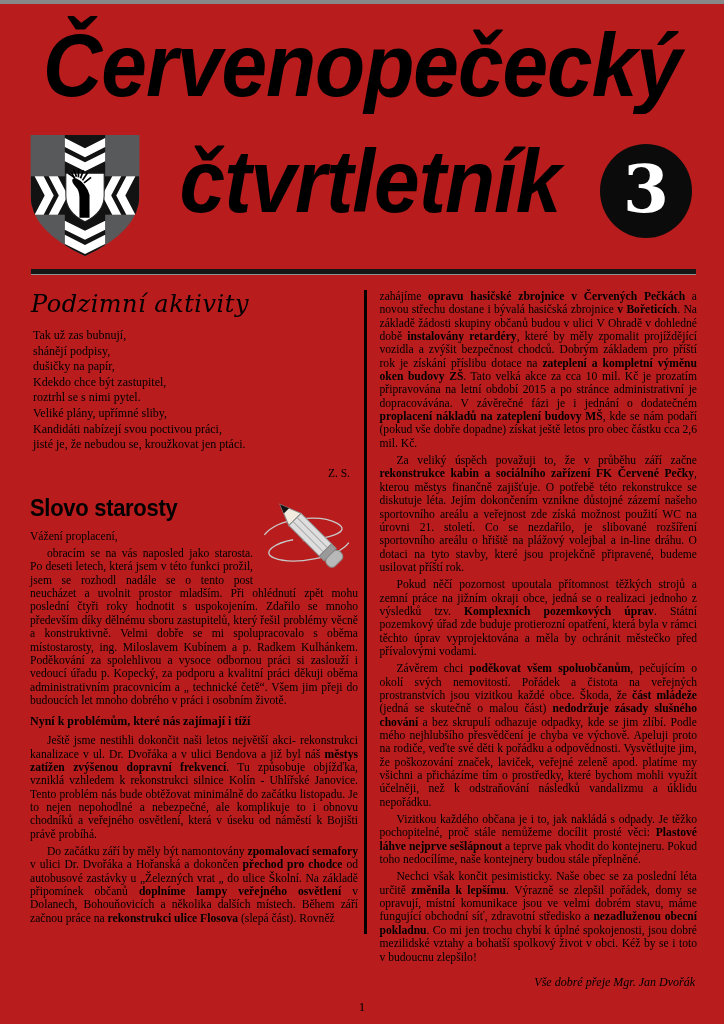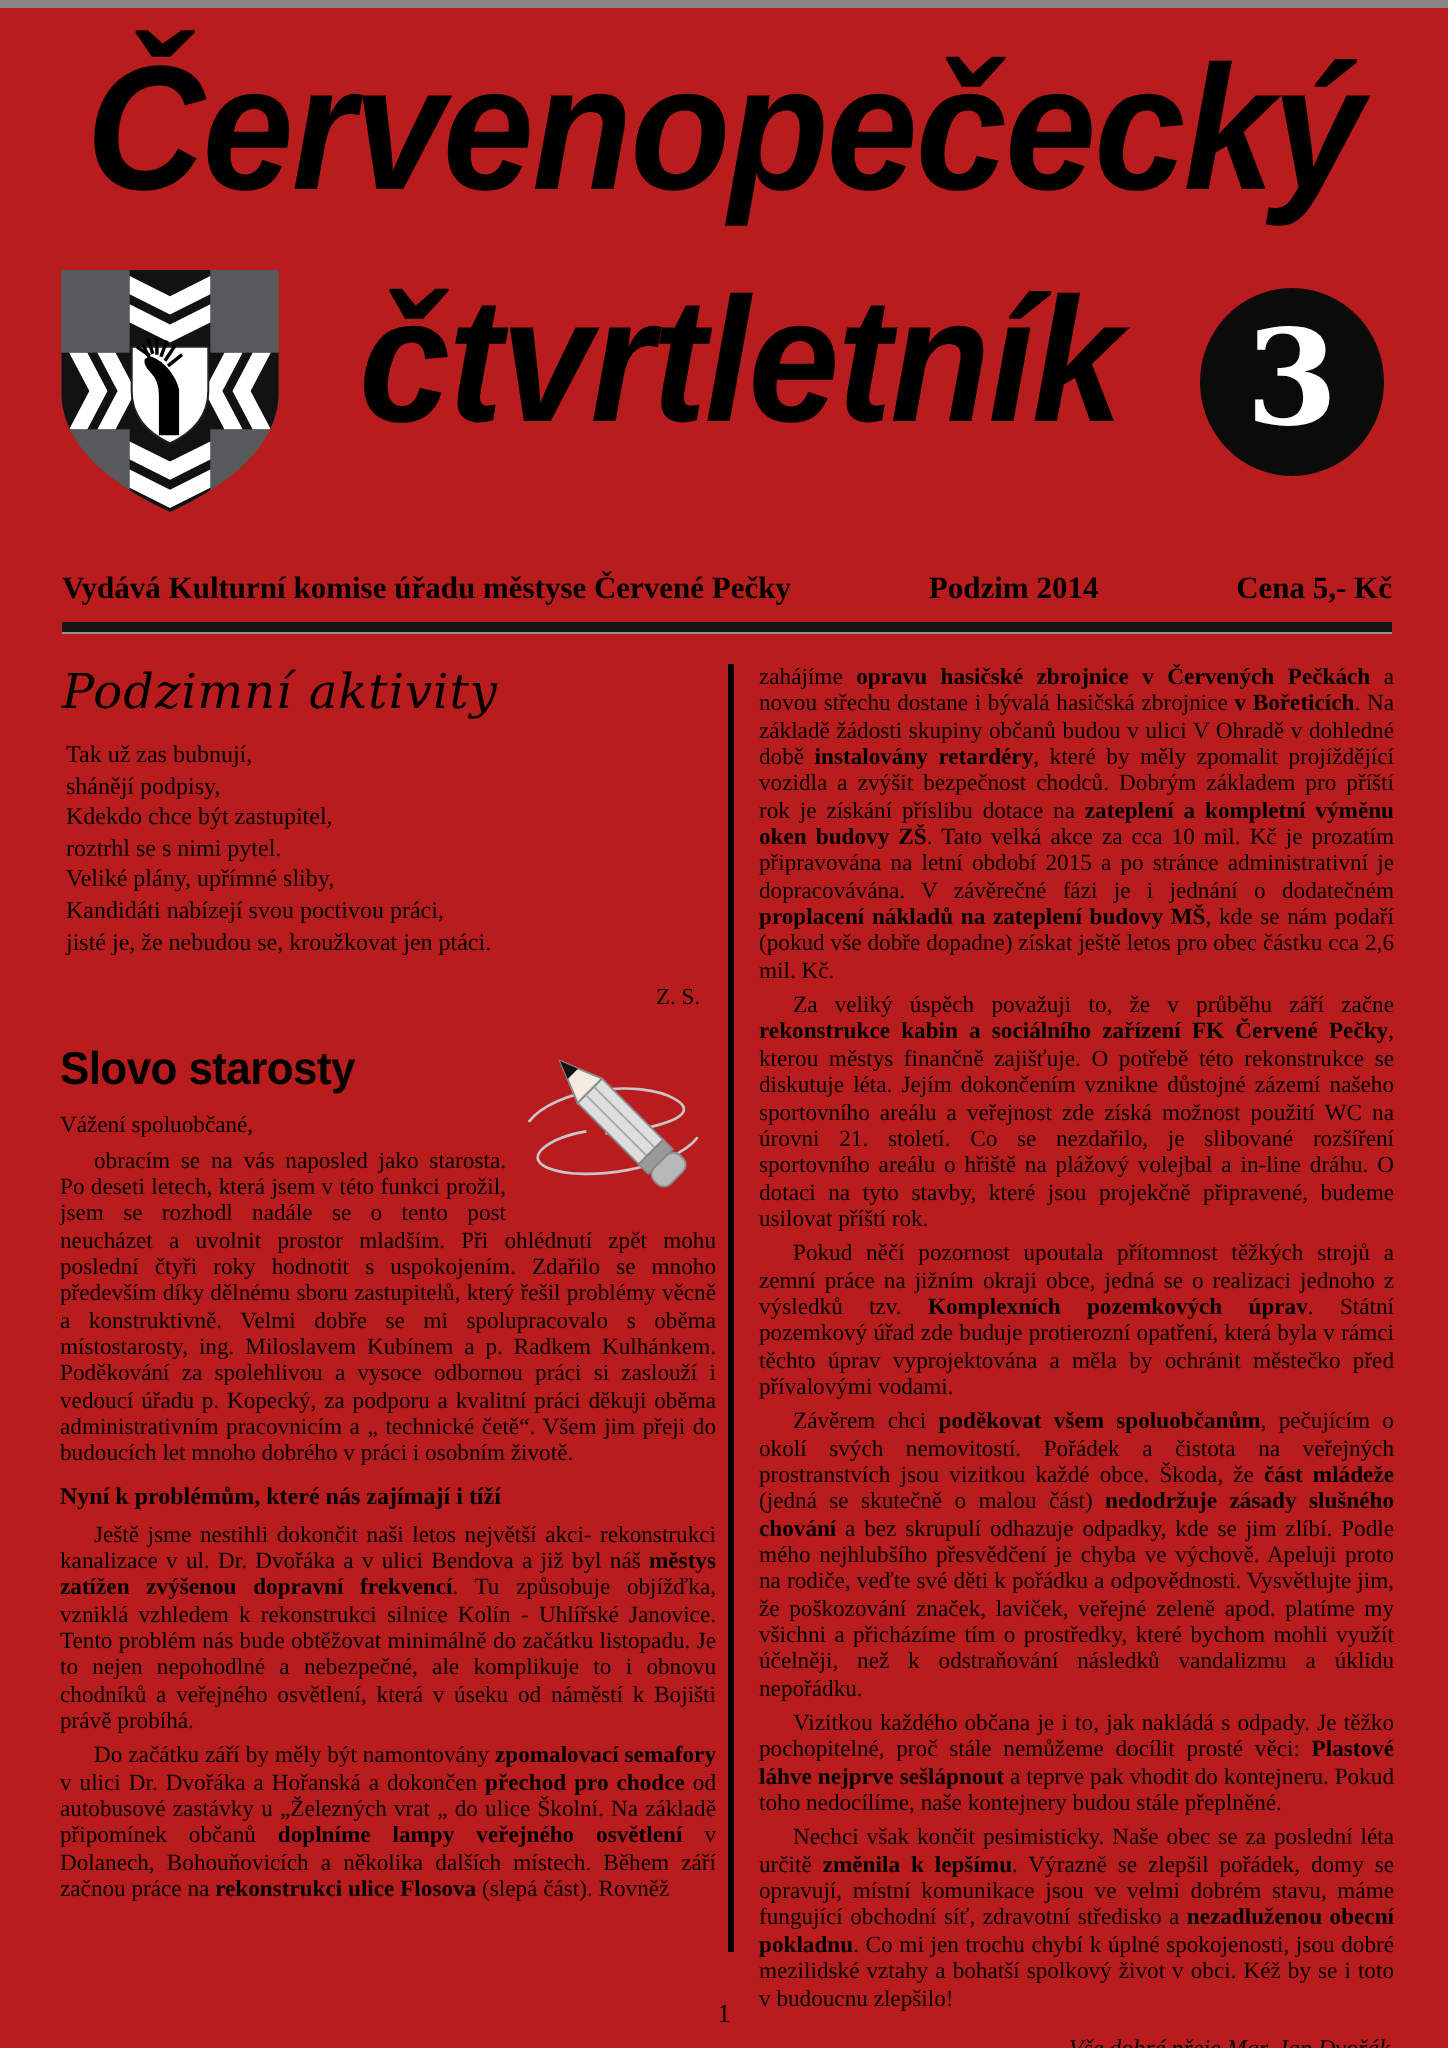--- a/index.html
+++ b/index.html
@@ -128,35 +128,31 @@
       </g>
     </svg>
 
     <div class="title-line2">čtvrtletník</div>
 
     <div class="issue-badge">
       <span>3</span>
     </div>
   </div>
 
-  <div class="subtitle-row">
-    <span>Vydává Kulturní komise úřadu městyse Červené Pečky</span>
-    <span>Podzim 2014</span>
-    <span>Cena 5,- Kč</span>
-  </div>
   <div class="rule"></div>
 
   <div class="content">
 
     <div class="col-left">
       <section>
         <h2 class="poem-title">Podzimní aktivity</h2>
         <div>
             <div class="poem-line">Tak už zas bubnují,</div>
             <div class="poem-line">shánějí podpisy,</div>
+            <div class="poem-line">dušičky na papír,</div>
             <div class="poem-line">Kdekdo chce být zastupitel,</div>
             <div class="poem-line">roztrhl se s nimi pytel.</div>
             <div class="poem-line">Veliké plány, upřímné sliby,</div>
             <div class="poem-line">Kandidáti nabízejí svou poctivou práci,</div>
             <div class="poem-line">jisté je, že nebudou se, kroužkovat jen ptáci.</div>
           </div>
         <div class="poem-sign">Z. S.</div>
       </section>
 
       <section class="mayor">
@@ -170,21 +166,21 @@
             <polygon points="8,50 17.5,46.2 17.5,53.8" fill="#111"></polygon>
             <rect x="30" y="41" width="45" height="18" fill="#dedede" stroke="#8a8a8a" stroke-width="1"></rect>
             <line x1="30" y1="47" x2="75" y2="47" stroke="#a8a8a8" stroke-width="1"></line>
             <line x1="30" y1="53" x2="75" y2="53" stroke="#a8a8a8" stroke-width="1"></line>
             <rect x="75" y="41" width="7" height="18" fill="#9a9a9a" stroke="#8a8a8a" stroke-width="1"></rect>
             <rect x="82" y="40.5" width="12" height="19" rx="5" fill="#b8b8b8" stroke="#8a8a8a" stroke-width="1"></rect>
           </g>
         </svg>
         <h1 class="mayor-heading">Slovo starosty</h1>
         <div>
-            <p class="body-p no-indent"><span>Vážení spoluobčané,</span></p>
+            <p class="body-p no-indent"><span>Vážení proplacení,</span></p>
             <p class="body-p"><span>obracím se na vás naposled jako starosta. Po deseti letech, která jsem v této funkci prožil, jsem se rozhodl nadále se o tento post neucházet a uvolnit prostor mladším. Při ohlédnutí zpět mohu poslední čtyři roky hodnotit s uspokojením. Zdařilo se mnoho především díky dělnému sboru zastupitelů, který řešil problémy věcně a konstruktivně. Velmi dobře se mi spolupracovalo s oběma místostarosty, ing. Miloslavem Kubínem a p. Radkem Kulhánkem. Poděkování za spolehlivou a vysoce odbornou práci si zaslouží i vedoucí úřadu p. Kopecký, za podporu a kvalitní práci děkuji oběma administrativním pracovnicím a „ technické četě“. Všem jim přeji do budoucích let mnoho dobrého v práci i osobním životě.</span></p>
           </div>
         <h3 class="sub-heading">Nyní k problémům, které nás zajímají i tíží</h3>
         <div>
             <p class="body-p"><span>Ještě jsme nestihli dokončit naši letos největší akci- rekonstrukci kanalizace v ul. Dr. Dvořáka a v ulici Bendova a již byl náš </span><span class="bold">městys zatížen zvýšenou dopravní frekvencí</span><span>. Tu způsobuje objížďka, vzniklá vzhledem k rekonstrukci silnice Kolín - Uhlířské Janovice. Tento problém nás bude obtěžovat minimálně do začátku listopadu. Je to nejen nepohodlné a nebezpečné, ale komplikuje to i obnovu chodníků a veřejného osvětlení, která v úseku od náměstí k Bojišti právě probíhá.</span></p>
             <p class="body-p"><span>Do začátku září by měly být namontovány </span><span class="bold">zpomalovací semafory</span><span> v ulici Dr. Dvořáka a Hořanská a dokončen </span><span class="bold">přechod pro chodce</span><span> od autobusové zastávky u „Železných vrat „ do ulice Školní. Na základě připomínek občanů </span><span class="bold">doplníme lampy veřejného osvětlení</span><span> v Dolanech, Bohouňovicích a několika dalších místech. Během září začnou práce na </span><span class="bold">rekonstrukci ulice Flosova</span><span> (slepá část). Rovněž</span></p>
           </div>
       </section>
     </div>
 

